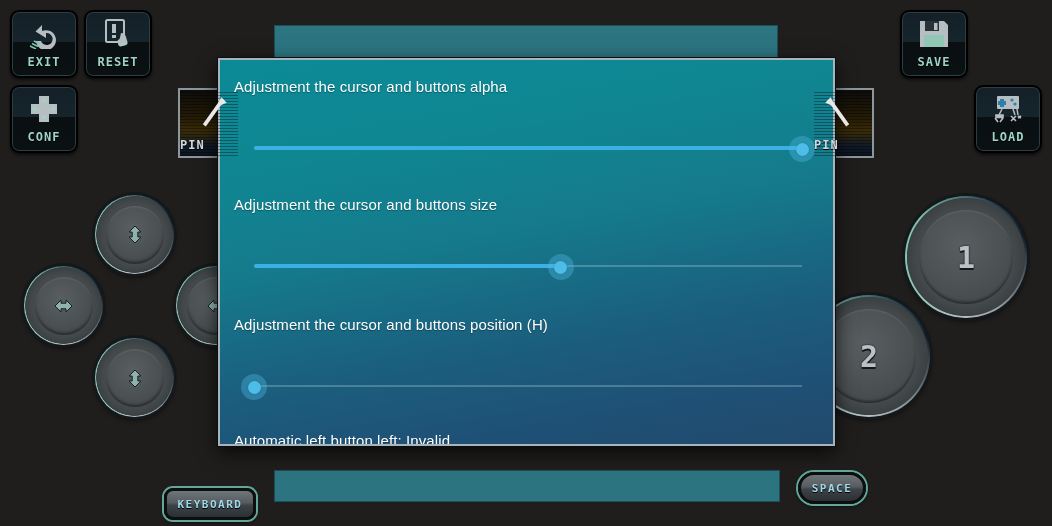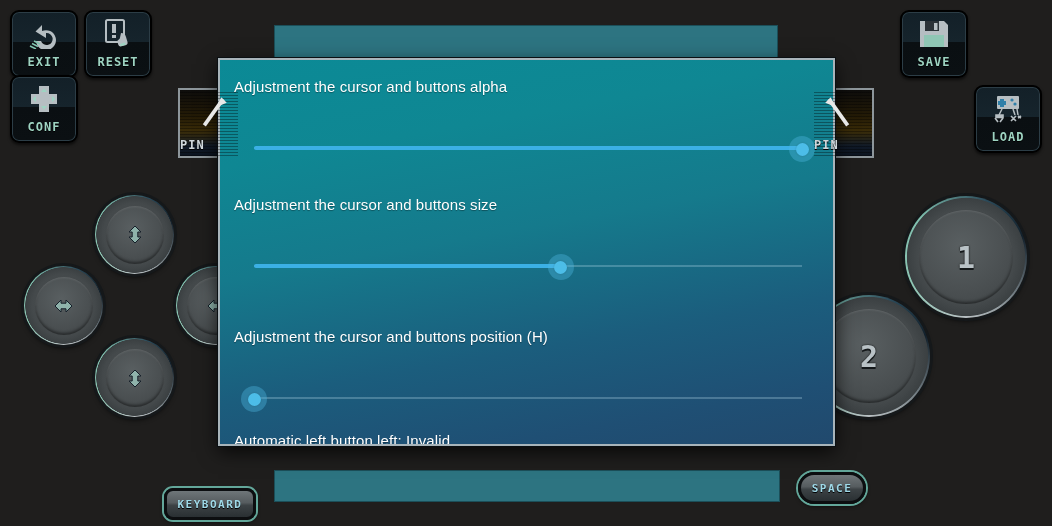--- a/index.html
+++ b/index.html
@@ -141,21 +141,21 @@
         <rect x="5" y="2" width="18" height="22" rx="1.5" fill="none" stroke="#b6bec2" stroke-width="2"></rect>
         <rect x="11" y="6" width="4" height="9" class="g-gray"></rect>
         <rect x="11" y="17" width="4" height="3" class="g-gray"></rect>
         <path class="g-gray" d="M20 15 q4 0 5 4 l1.5 5 q.6 2.5-2 3.2 l-4 1.1 q-2.6.7-3.3-1.8 l-1-3.6 q1.4-1.2 2.6-2.4 z"></path>
         <path class="g-teal" d="M19 26 l5-1.4 .6 2.2 -5 1.4 z"></path>
       </svg>
     </span>
     <span class="lbl">RESET</span>
   </div>
 
-  <div class="sqbtn" style="left:10px;top:75px;">
+  <div class="sqbtn" style="left:10px;top:85px;">
     <span class="glyph">
       <svg width="32" height="30" viewBox="0 0 32 30">
         <path class="g-gray" d="M11 2 h10 v8 h8 v10 h-8 v8 h-10 v-8 h-8 v-10 h8 z"></path>
         <path class="g-teal" d="M16 4.5 l3 3.5 h-6 z M16 25.5 l-3-3.5 h6 z M4.5 15 l3.5-3 v6 z M27.5 15 l-3.5 3 v-6 z"></path>
       </svg>
     </span>
     <span class="lbl">CONF</span>
   </div>
 
   <div class="sqbtn" style="left:900px;top:10px;">
@@ -272,21 +272,21 @@
     <div class="pref" style="top:136px;height:110px;padding-left:13px;">
       <div class="pref-title" style="top:0;">Adjustment the cursor and buttons size</div>
       <div class="slider" style="top:55px;">
         <div class="track-bg"></div>
         <div class="track-fill" style="width:56%;"></div>
         <div class="halo" style="left:56%;"></div>
         <div class="thumb" style="left:56%;"></div>
       </div>
     </div>
 
-    <div class="pref" style="top:268px;height:110px;">
+    <div class="pref" style="top:256px;height:110px;">
       <div class="pref-title" style="top:0;">Adjustment the cursor and buttons position (H)</div>
       <div class="slider" style="top:55px;">
         <div class="track-bg"></div>
         <div class="track-fill" style="width:0%;"></div>
         <div class="halo" style="left:0%;"></div>
         <div class="thumb" style="left:0%;"></div>
       </div>
     </div>
 
     <div class="pref" style="top:372px;height:30px;">

